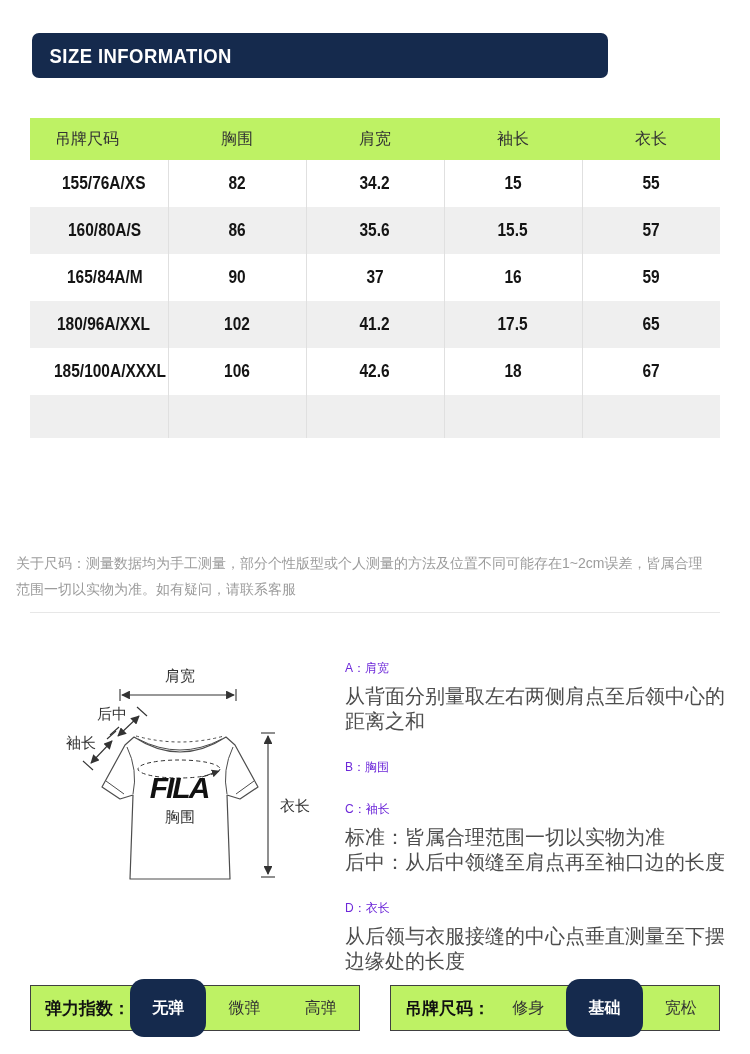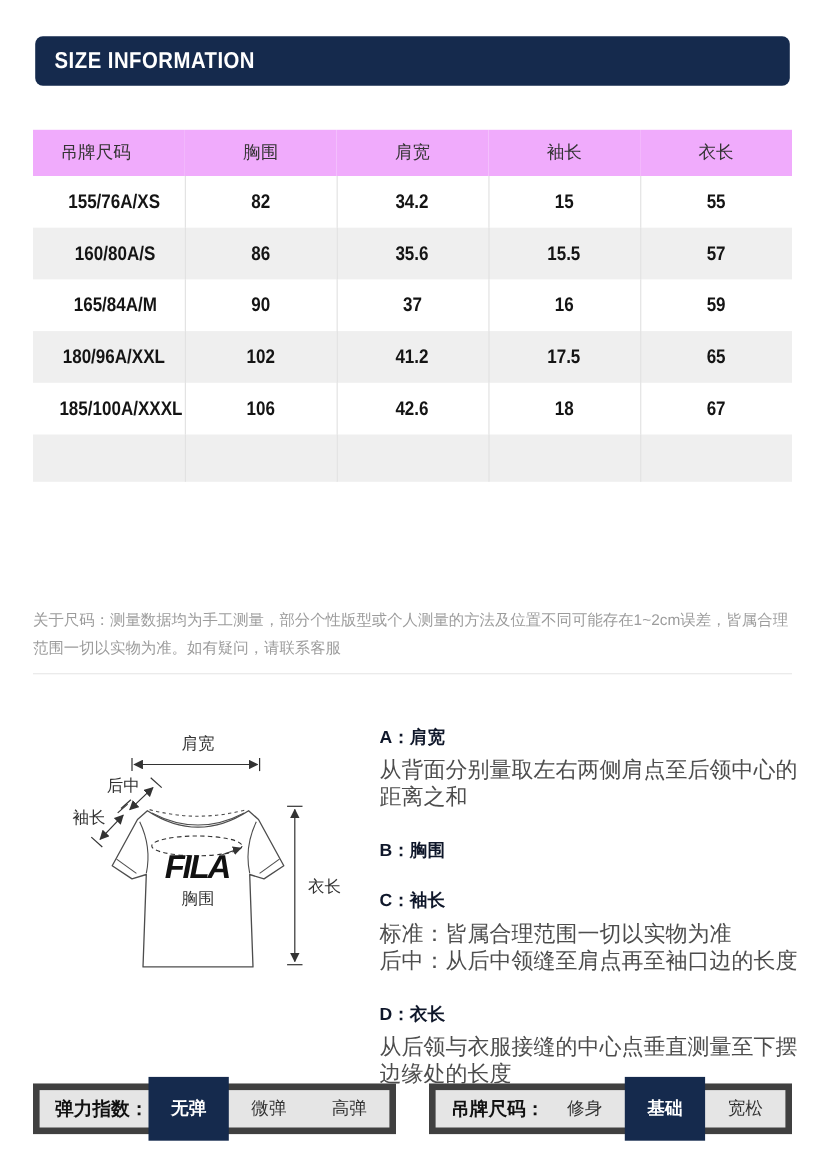--- a/index.html
+++ b/index.html
@@ -2,63 +2,63 @@
 <html><head>
 <meta charset="utf-8">
 <style>
   * { margin:0; padding:0; box-sizing:border-box; }
   html,body { background:#fff; }
   body { width:750px; height:1054px; overflow:hidden;
          font-family:"Liberation Sans","DejaVu Sans",sans-serif; color:#333; }
   .page { width:750px; height:1054px; position:relative; background:#fff; }
 
   
-  .hdr { position:absolute; left:32px; top:33px; width:686px; height:45px;
+  .hdr { position:absolute; left:32px; top:33px; width:576px; height:45px;
          background:#152a4d; border-radius:7px; display:flex; align-items:center; }
   .hdr-title { color:#fff; font-size:21px; font-weight:700; letter-spacing:.5px;
                padding-left:20px; display:inline-block; transform:scaleX(.88);
                transform-origin:left center; white-space:nowrap; }
 
   
   table.size { position:absolute; left:30px; top:118px; width:690px;
                border-collapse:collapse; table-layout:fixed; }
-  table.size th { height:42px; background:#f0abfc; font-weight:400; font-size:16px;
+  table.size th { height:42px; background:#bef264; font-weight:400; font-size:16px;
                   color:#333; text-align:center; }
   table.size th:first-child { text-align:left; padding-left:25px; }
   table.size td { height:47px; text-align:center; }
   table.size tbody td:not(:first-child) { border-left:1px solid #e0e0e0; }
   table.size tbody tr:nth-child(even) td { background:#efefef; }
   table.size td:first-child { text-align:center; padding-left:24px; }
   .cond { display:inline-block; font-weight:700; font-size:18px; color:#141414;
           transform:scaleX(.86); transform-origin:center; white-space:nowrap; }
   td:first-child .cond { transform-origin:left center; }
   tr.spacer td { height:43px; }
 
   
-  .note { position:absolute; left:30px; top:550px; width:690px; font-size:14px;
+  .note { position:absolute; left:16px; top:550px; width:690px; font-size:14px;
           line-height:26px; color:#9c9c9c; }
   .rule { position:absolute; left:30px; top:612px; width:690px; height:1px; background:#e7e7e7; }
 
   
   .diagram { position:absolute; left:30px; top:648px; width:300px; height:312px; }
   svg text { font-family:"Liberation Sans","DejaVu Sans",sans-serif; }
   .guide { position:absolute; left:345px; top:660px; width:385px; }
   .guide-item { margin-bottom:25px; }
-  .guide-title { font-size:16px; font-weight:700; color:#0f172a; margin-bottom:7px; }
+  .guide-title { font-size:12px; font-weight:400; color:#6d28d9; margin-bottom:7px; }
   .guide-line { font-size:20px; color:#4d4d4d; line-height:25px; }
 
   
   .indices { position:absolute; left:30px; top:985px; width:690px; display:flex; gap:30px; }
-  .index-group { flex:1; height:46px; border:6px solid #404040; display:flex;
-                 align-items:center; background:#e5e5e5; }
+  .index-group { flex:1; height:46px; border:1px solid #404040; display:flex;
+                 align-items:center; background:#bef264; }
   .index-label { padding-left:14px; font-size:17px; font-weight:700; color:#111;
                  white-space:nowrap; }
   .index-options { flex:1; display:flex; height:100%; }
   .index-option { flex:1; display:flex; align-items:center; justify-content:center;
-                  font-size:16px; color:#333; cursor:pointer; }
+                  font-size:16px; color:#333; cursor:pointer;border-radius:14px; }
   .index-option.selected { background:#152a4d; color:#fff; font-weight:600;
                            height:58px; align-self:center; }
 </style>
 </head>
 <body>
 
 <div class="page">
 
   <div class="hdr">
     <span class="hdr-title">SIZE INFORMATION</span>

